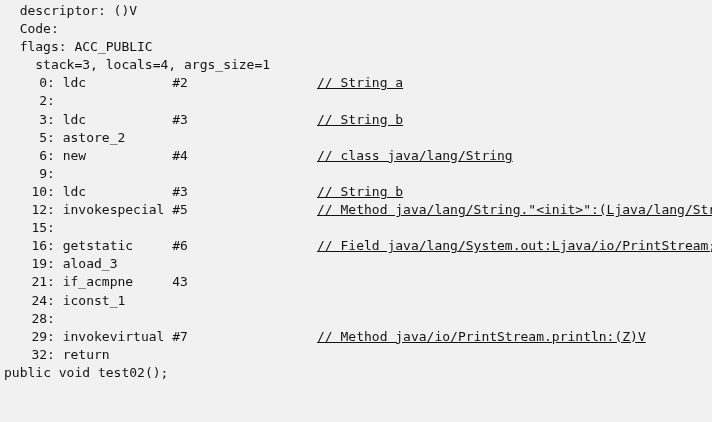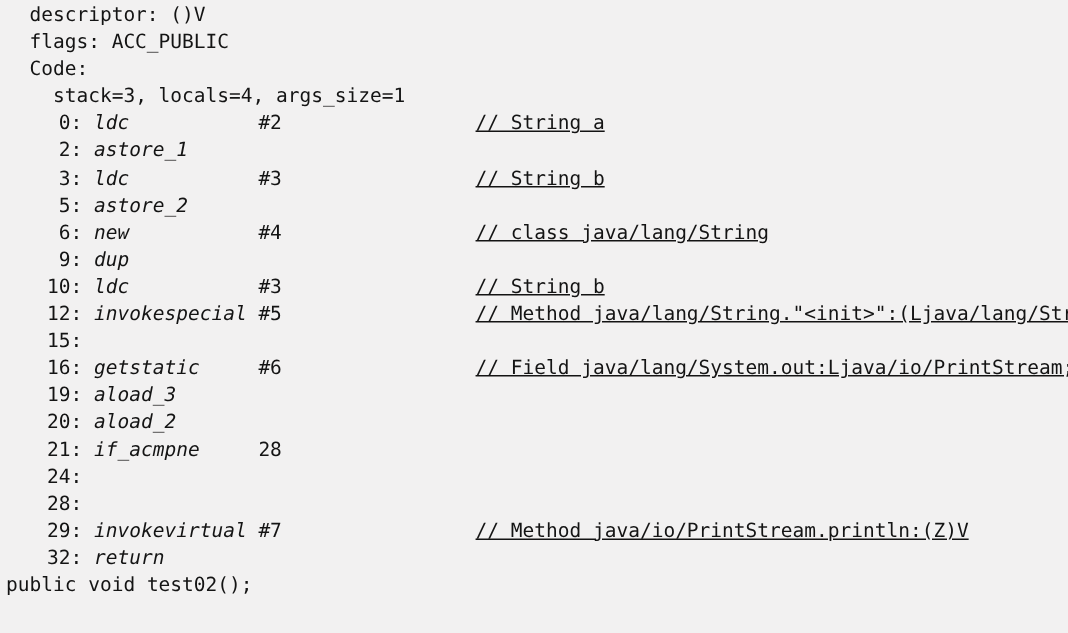--- a/index.html
+++ b/index.html
@@ -18,45 +18,44 @@
   }
   .indent-2 { padding-left: 2ch; }
   .indent-4 { padding-left: 4ch; }
   .insn-row {
     display: flex;
     height: 18.1px;
     line-height: 18.1px;
     white-space: pre;
   }
   .col-offset   { flex: none; width: 6.5ch; text-align: right; }
-  .col-mnemonic { flex: none; width: 15ch; padding-left: 1ch; font-style: italic; }
+  .col-mnemonic { flex: none; width: 15ch; padding-left: 1ch; }
   .col-operand  { flex: none; width: 18.5ch; }
   .col-comment  { flex: none; text-decoration: underline; }
 </style>
 </head>
 <body style="background: rgb(242, 241, 241); color: rgb(20, 20, 20);">
 
 <div class="screen">
   <div class="line indent-2">descriptor: ()V</div>
+  <div class="line indent-2">Code:</div>
   <div class="line indent-2">flags: ACC_PUBLIC</div>
-  <div class="line indent-2">Code:</div>
   <div class="line indent-4">stack=3, locals=4, args_size=1</div>
   <div id="instructions">
       <div class="insn-row"><span class="col-offset">0:</span><span class="col-mnemonic">ldc</span><span class="col-operand">#2</span><span class="col-comment">// String a</span></div>
-      <div class="insn-row"><span class="col-offset">2:</span><span class="col-mnemonic">astore_1</span><span class="col-operand"></span><span class="col-comment"></span></div>
+      <div class="insn-row"><span class="col-offset">2:</span><span class="col-operand"></span><span class="col-comment"></span></div>
       <div class="insn-row"><span class="col-offset">3:</span><span class="col-mnemonic">ldc</span><span class="col-operand">#3</span><span class="col-comment">// String b</span></div>
       <div class="insn-row"><span class="col-offset">5:</span><span class="col-mnemonic">astore_2</span><span class="col-operand"></span><span class="col-comment"></span></div>
       <div class="insn-row"><span class="col-offset">6:</span><span class="col-mnemonic">new</span><span class="col-operand">#4</span><span class="col-comment">// class java/lang/String</span></div>
-      <div class="insn-row"><span class="col-offset">9:</span><span class="col-mnemonic">dup</span><span class="col-operand"></span><span class="col-comment"></span></div>
+      <div class="insn-row"><span class="col-offset">9:</span><span class="col-operand"></span><span class="col-comment"></span></div>
       <div class="insn-row"><span class="col-offset">10:</span><span class="col-mnemonic">ldc</span><span class="col-operand">#3</span><span class="col-comment">// String b</span></div>
       <div class="insn-row"><span class="col-offset">12:</span><span class="col-mnemonic">invokespecial</span><span class="col-operand">#5</span><span class="col-comment">// Method java/lang/String."&lt;init&gt;":(Ljava/lang/String;)V</span></div>
       <div class="insn-row"><span class="col-offset">15:</span><span class="col-operand"></span><span class="col-comment"></span></div>
       <div class="insn-row"><span class="col-offset">16:</span><span class="col-mnemonic">getstatic</span><span class="col-operand">#6</span><span class="col-comment">// Field java/lang/System.out:Ljava/io/PrintStream;</span></div>
       <div class="insn-row"><span class="col-offset">19:</span><span class="col-mnemonic">aload_3</span><span class="col-operand"></span><span class="col-comment"></span></div>
-      <div class="insn-row"><span class="col-offset">20:</span><span class="col-mnemonic">aload_2</span><span class="col-operand"></span><span class="col-comment"></span></div>
-      <div class="insn-row"><span class="col-offset">21:</span><span class="col-mnemonic">if_acmpne</span><span class="col-operand">28</span><span class="col-comment"></span></div>
-      <div class="insn-row"><span class="col-offset">24:</span><span class="col-operand"></span><span class="col-comment"></span></div>
+      <div class="insn-row"><span class="col-offset">21:</span><span class="col-mnemonic">if_acmpne</span><span class="col-operand">43</span><span class="col-comment"></span></div>
+      <div class="insn-row"><span class="col-offset">24:</span><span class="col-mnemonic">iconst_1</span><span class="col-operand"></span><span class="col-comment"></span></div>
       <div class="insn-row"><span class="col-offset">28:</span><span class="col-operand"></span><span class="col-comment"></span></div>
       <div class="insn-row"><span class="col-offset">29:</span><span class="col-mnemonic">invokevirtual</span><span class="col-operand">#7</span><span class="col-comment">// Method java/io/PrintStream.println:(Z)V</span></div>
       <div class="insn-row"><span class="col-offset">32:</span><span class="col-mnemonic">return</span><span class="col-operand"></span><span class="col-comment"></span></div>
     </div>
   <div class="line">public void test02();</div>
 </div>
 
 </body></html>

